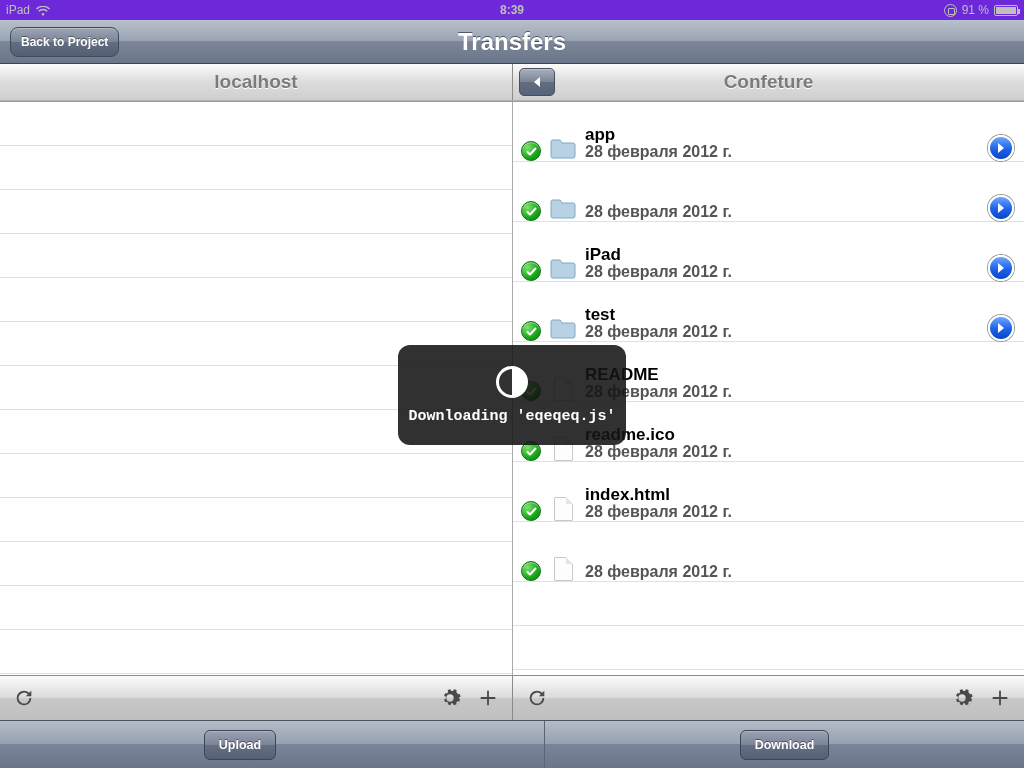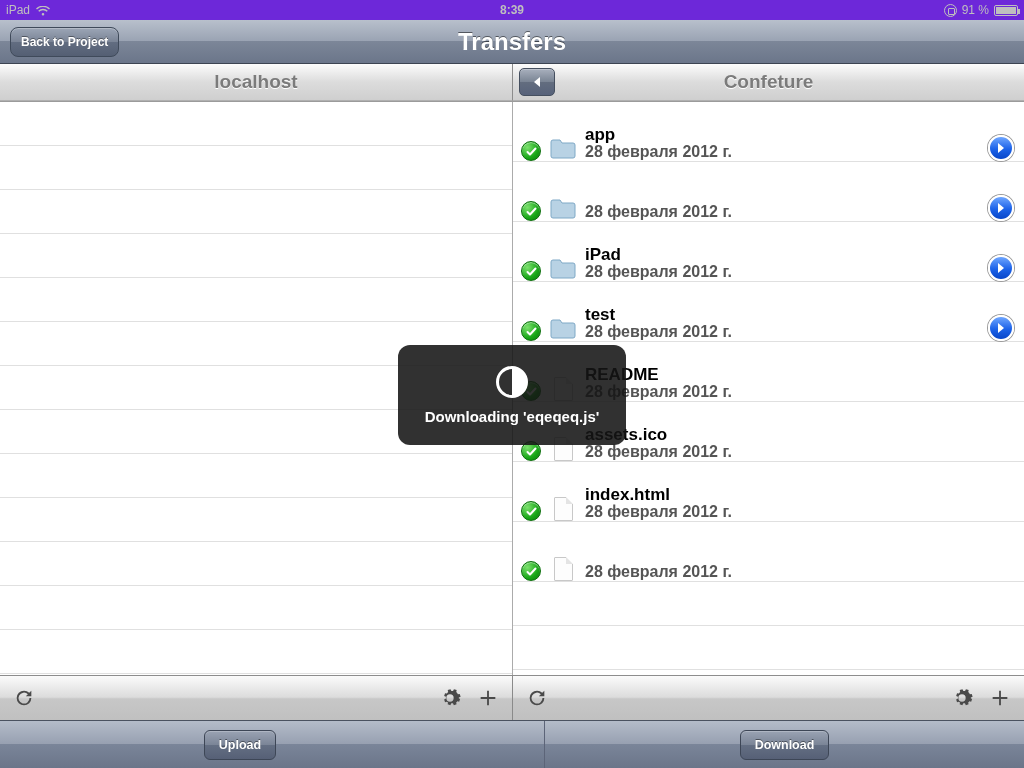--- a/index.html
+++ b/index.html
@@ -117,21 +117,21 @@
     display:flex; align-items:center; cursor:pointer;
   }
 
   
   .hud {
     position:absolute; left:398px; top:345px; width:228px; height:100px;
     background: rgba(20,20,20,.88); border-radius:12px;
     display:flex; flex-direction:column; align-items:center; justify-content:center;
     gap:10px;
   }
-  .hud-text { color:#fff; font-size:15px; font-weight:600; }
+  .hud-text { color:#fff; font-size:15px; font-weight:600;font-family:Liberation Mono, monospace; }
   .pie {
     width:32px; height:32px; border-radius:50%;
     background: conic-gradient(#fff 0 180deg, transparent 180deg 360deg);
     border:3px solid #fff;
   }
 
   .app { position:relative; width:1024px; height:768px; }
 </style>
 </head>
 <body>
@@ -295,21 +295,21 @@
         <div class="row">
           <div class="check-badge">
             <svg viewBox="0 0 11 11">
               <path d="M1.5 6l2.5 2.5L9.5 2.5" stroke="#fff" stroke-width="2" fill="none" stroke-linecap="round" stroke-linejoin="round"></path>
             </svg>
           </div>
           <div class="file-icon">
             <div class="page"></div>
           </div>
           <div class="row-texts">
-            <div class="row-name">assets.ico</div>
+            <div class="row-name">readme.ico</div>
             <div class="row-date">28 февраля 2012 г.</div>
           </div>
         </div>
         <div class="row">
           <div class="check-badge">
             <svg viewBox="0 0 11 11">
               <path d="M1.5 6l2.5 2.5L9.5 2.5" stroke="#fff" stroke-width="2" fill="none" stroke-linecap="round" stroke-linejoin="round"></path>
             </svg>
           </div>
           <div class="file-icon">

